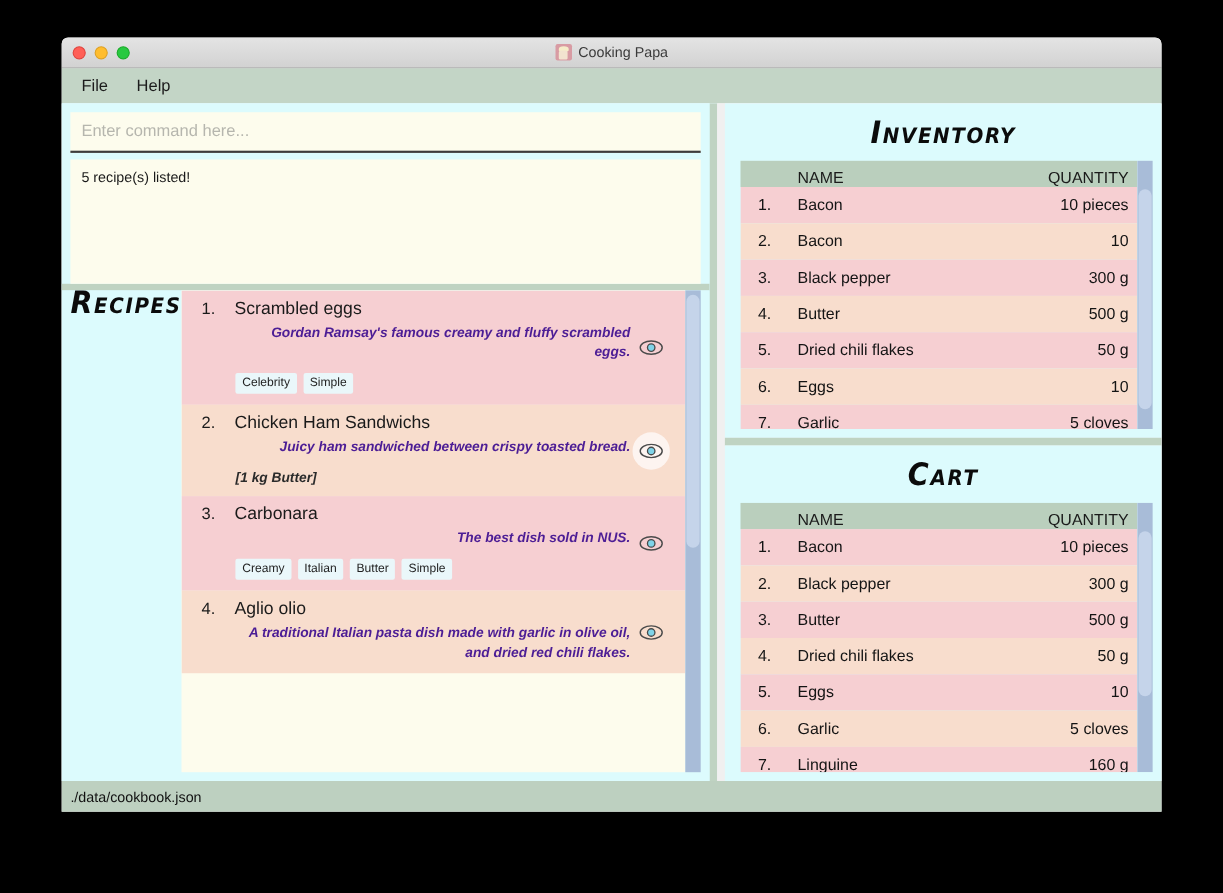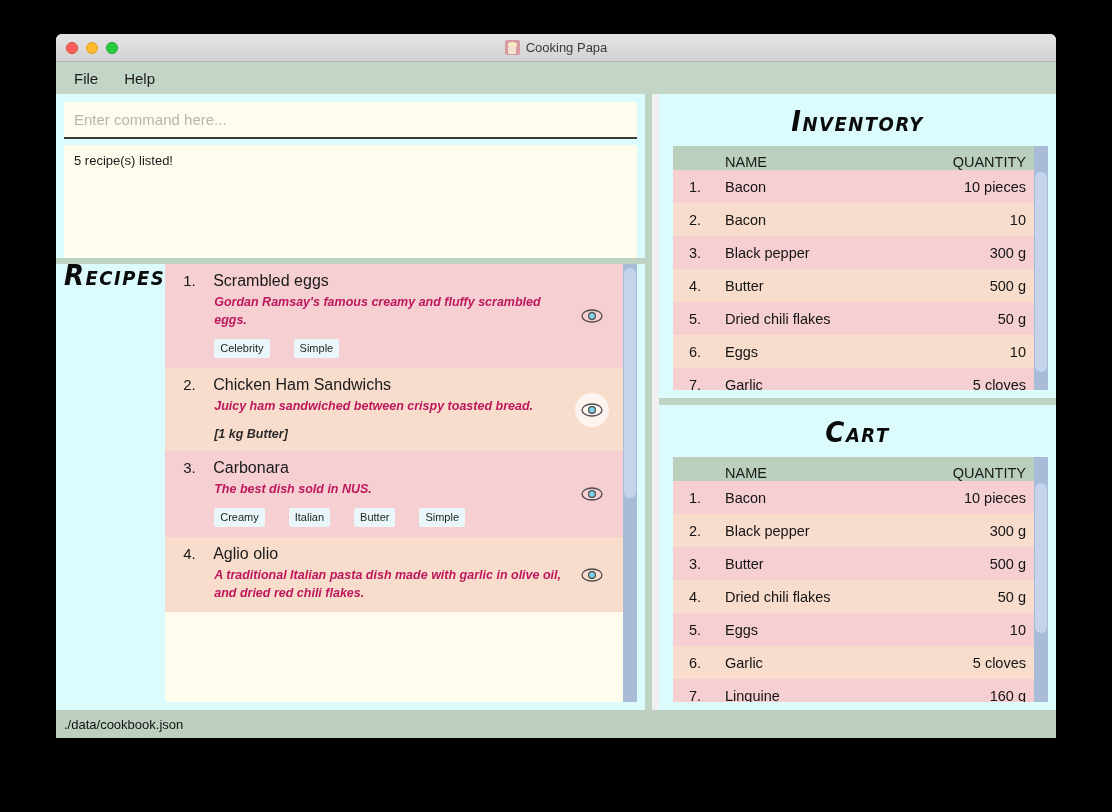--- a/index.html
+++ b/index.html
@@ -212,35 +212,36 @@
   }
   .recipe-name {
     font-size: 16px;
     color: #1a1a1a;
   }
   .recipe-desc {
     margin: 3px 0 0 31px;
     font-size: 12.5px;
     font-style: italic;
     font-weight: bold;
-    color: #be185d;
+    color: #4c1d95;
     line-height: 1.45;
     max-width: 455px;
+    text-align: right;
   }
   .recipe-ingredients {
     margin: 12px 0 0 31px;
     font-size: 12.5px;
     font-style: italic;
     font-weight: bold;
     color: #2b2b2b;
   }
   .tag-row {
     margin: 10px 0 0 31px;
     display: flex;
-    gap: 24px;
+    gap: 6px;
     flex-wrap: wrap;
   }
   .tag {
     background: #eaf7fa;
     color: #1f1f1f;
     font-size: 11px;
     padding: 2px 6px;
     border-radius: 2px;
     line-height: 1.35;
   }

